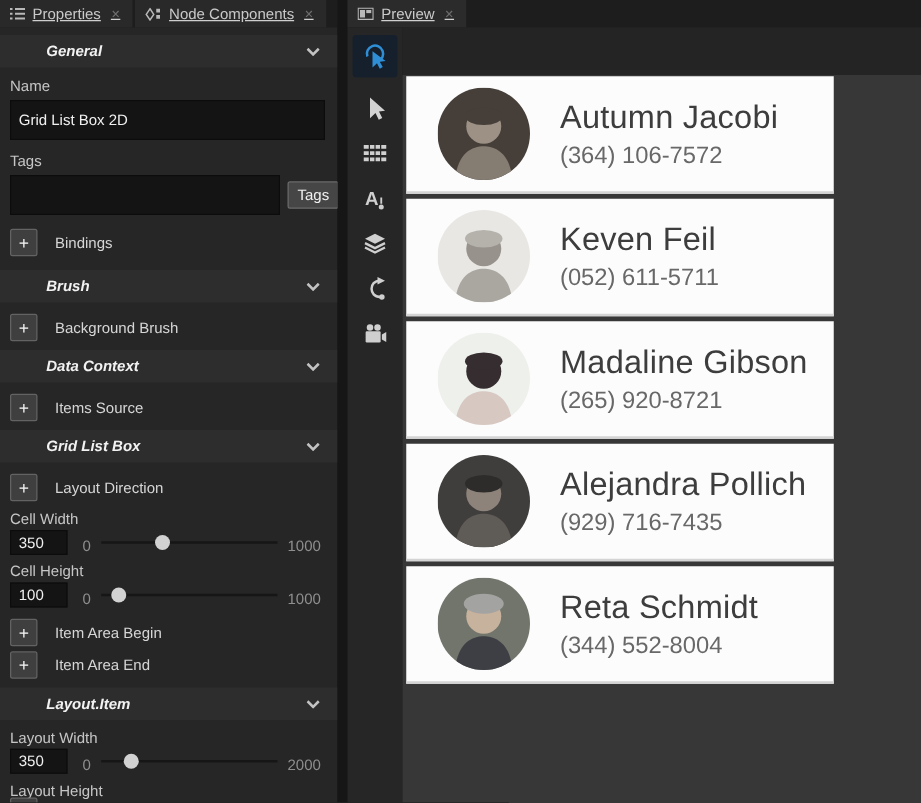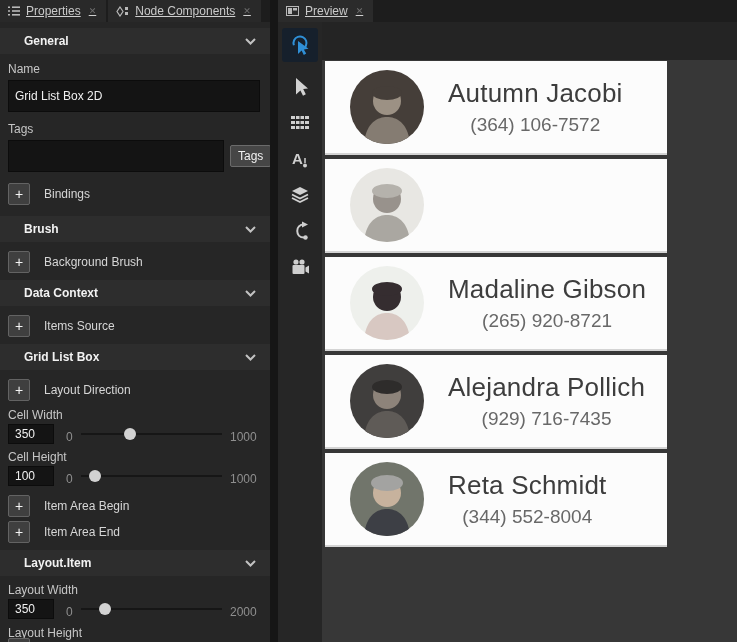--- a/index.html
+++ b/index.html
@@ -13,21 +13,21 @@
   .tabbar { height:22px; background:#1d1d1d; display:flex; align-items:stretch; }
   .tab { display:flex; align-items:center; gap:6px; padding:0 8px; background:#292929; margin-right:2px; cursor:default;text-decoration:underline; }
   .tab .tab-label { color:#c9c9c9; white-space:nowrap; }
   .tab .close { color:#6e6e6e; font-size:9px; padding:1px 2px; }
   svg { display:block; }
 
   
   .left-panel { width:270px; height:642px; background:#262626; display:flex; flex-direction:column; flex:none; }
   .left-body { flex:1; overflow:hidden; position:relative; }
   .section-header { margin-top:6px; height:26px; background:#2d2d2d; display:flex; align-items:center; }
-  .section-header .hdr-label { font-weight:bold; color:#f2f2f2; margin-left:24px; flex:1; }
+  .section-header .hdr-label { font-weight:bold; color:#f2f2f2; margin-left:37px; flex:1;font-style:italic; }
   .section-header .chev { margin-right:14px; }
   .prop-label { color:#c6c6c6; margin:8px 0 0 8px; height:14px; }
   .text-input { display:block; margin:4px 10px 0 8px; height:20px; width:252px; background:#141414;
     border:1px solid #0c0c0c; color:#f0f0f0; font-family:inherit; font-size:12px; padding:15px 6px; }
   .tags-row { display:flex; align-items:center; margin:4px 8px 0 8px; gap:6px; }
   .tags-row .text-input { margin:0; width:216px; flex:none; }
   .btn { height:22px; background:#464646; border:1px solid #6b6b6b; border-radius:2px;
     color:#f0f0f0; font-family:inherit; font-size:12px; padding:0 7px; }
   .plus-row { display:flex; align-items:center; margin:10px 0 0 8px; height:24px; }
   .plus-btn { width:22px; height:22px; background:#3f3f3f; border:1px solid #636363; border-radius:2px;
@@ -48,21 +48,21 @@
   .panel-gap { width:8px; height:642px; background:#161616; flex:none; }
 
   
   .right-panel { flex:1; height:642px; display:flex; flex-direction:column; }
   .preview-body { flex:1; display:flex; }
   .toolstrip { width:44px; background:#262626; display:flex; flex-direction:column; align-items:center; padding-top:6px; gap:2px; flex:none; }
   .tool-btn { width:36px; height:34px; border-radius:3px; display:flex; align-items:center; justify-content:center; }
   .tool-btn.selected { background:#16202c; margin-bottom:6px; }
   .main-area { flex:1; background:#242424; display:flex; flex-direction:column; }
   .top-strip { height:38px; background:#242424; }
-  .viewport { flex:1; background:#373737; padding:1px 0 0 3px; overflow:hidden;text-align:center; }
+  .viewport { flex:1; background:#373737; padding:1px 0 0 3px; overflow:hidden; }
   .contact-card { width:342px; height:94px; background:#fcfcfc; border-bottom:2px solid #d4d4d4;
     margin-bottom:4px; display:flex; align-items:center; }
   .avatar { width:74px; height:74px; border-radius:50%; overflow:hidden; margin-left:25px; flex:none; }
   .contact-text { margin-left:24px; }
   .contact-name { font-size:26px; color:#3d3d3d; letter-spacing:0.2px; }
   .contact-phone { font-size:19px; color:#686868; margin-top:5px; }
 </style>
 </head>
 <body>
 
@@ -333,20 +333,24 @@
 
         <div class="contact-card">
           <div class="avatar">
             <svg width="74" height="74" viewBox="0 0 74 74">
                 <rect width="74" height="74" fill="#e8e7e3"></rect>
                 <circle cx="37" cy="31" r="14" fill="#98928c"></circle>
                 <ellipse cx="37" cy="23" rx="15" ry="7" fill="#b5b2ac"></ellipse>
                 <path d="M14 74 C16 52 28 47 37 47 C46 47 58 52 60 74 Z" fill="#aaa7a1"></path>
               </svg>
           </div>
+          <div class="contact-text">
+            <div class="contact-name">Keven Feil</div>
+            <div class="contact-phone">(052) 611-5711</div>
+          </div>
         </div>
 
         <div class="contact-card">
           <div class="avatar">
             <svg width="74" height="74" viewBox="0 0 74 74">
                 <rect width="74" height="74" fill="#eef0ec"></rect>
                 <circle cx="37" cy="31" r="14" fill="#352d30"></circle>
                 <ellipse cx="37" cy="23" rx="15" ry="7" fill="#352d30"></ellipse>
                 <path d="M14 74 C16 52 28 47 37 47 C46 47 58 52 60 74 Z" fill="#d8c8c2"></path>
               </svg>

